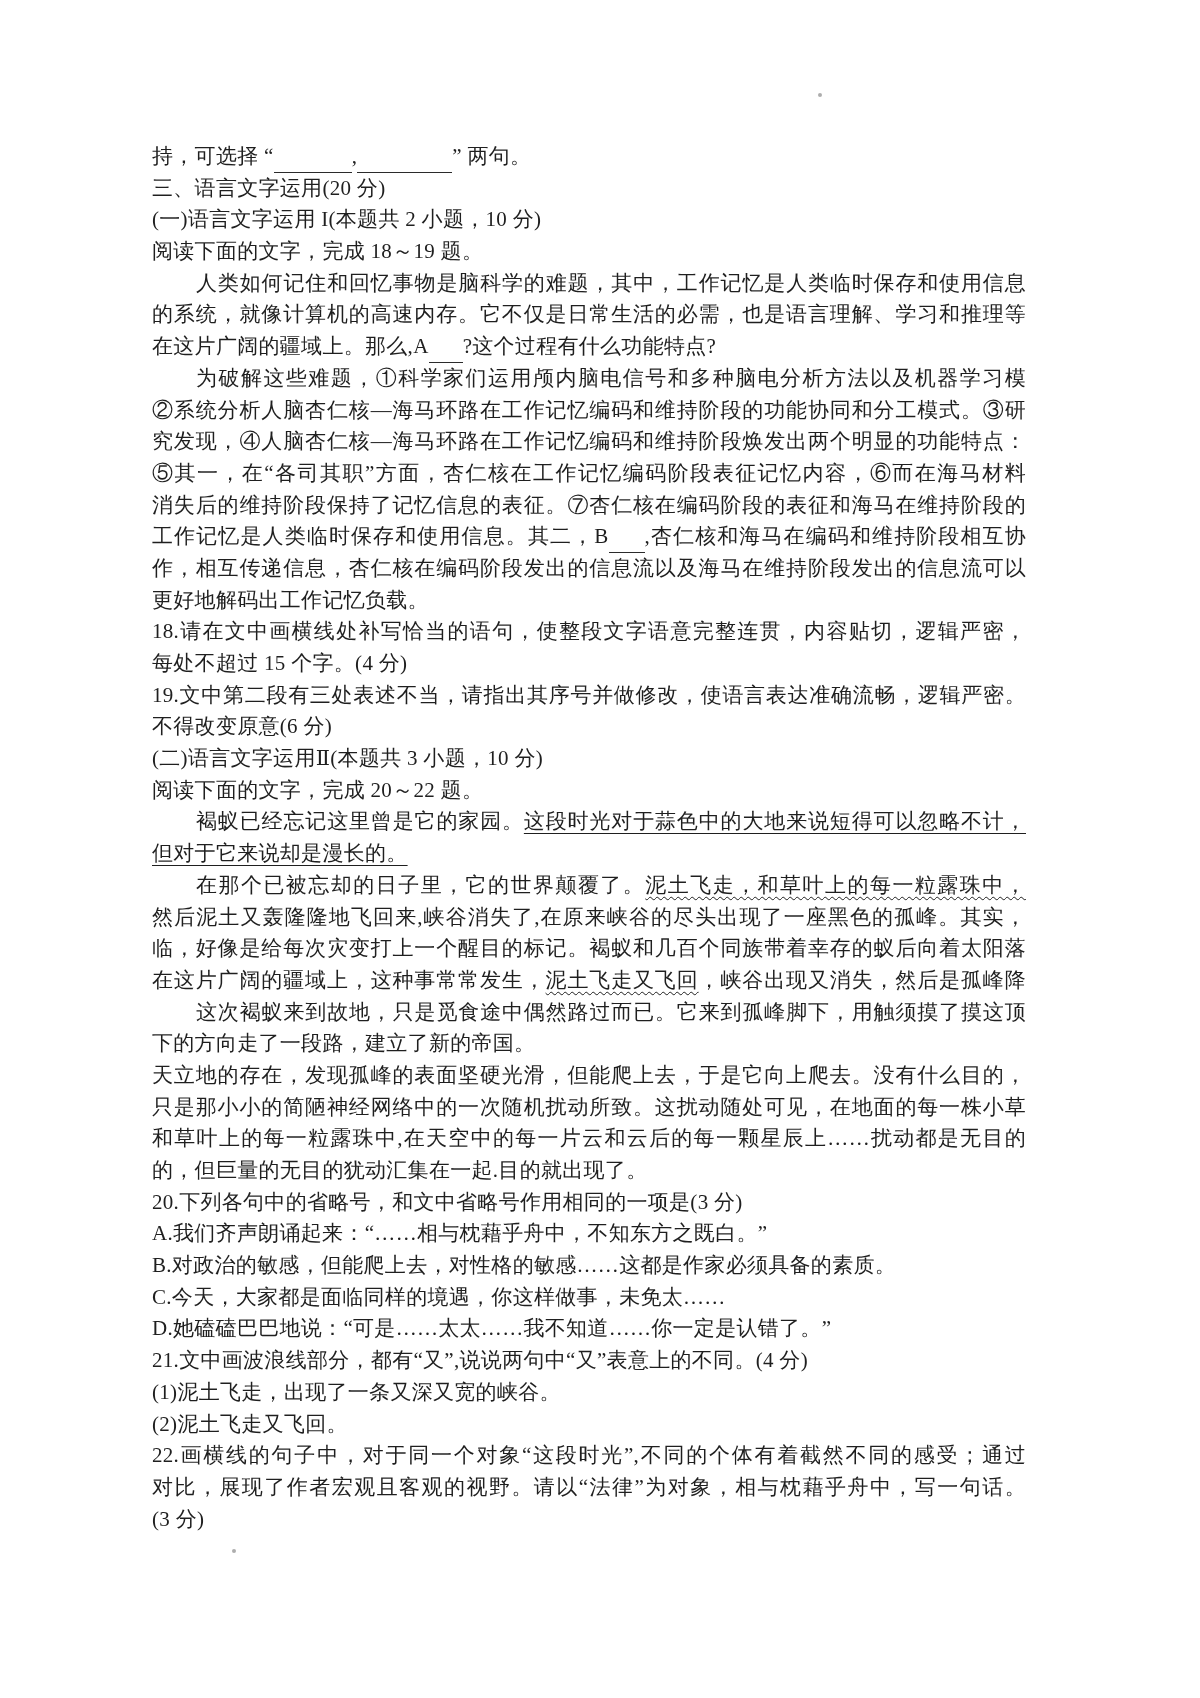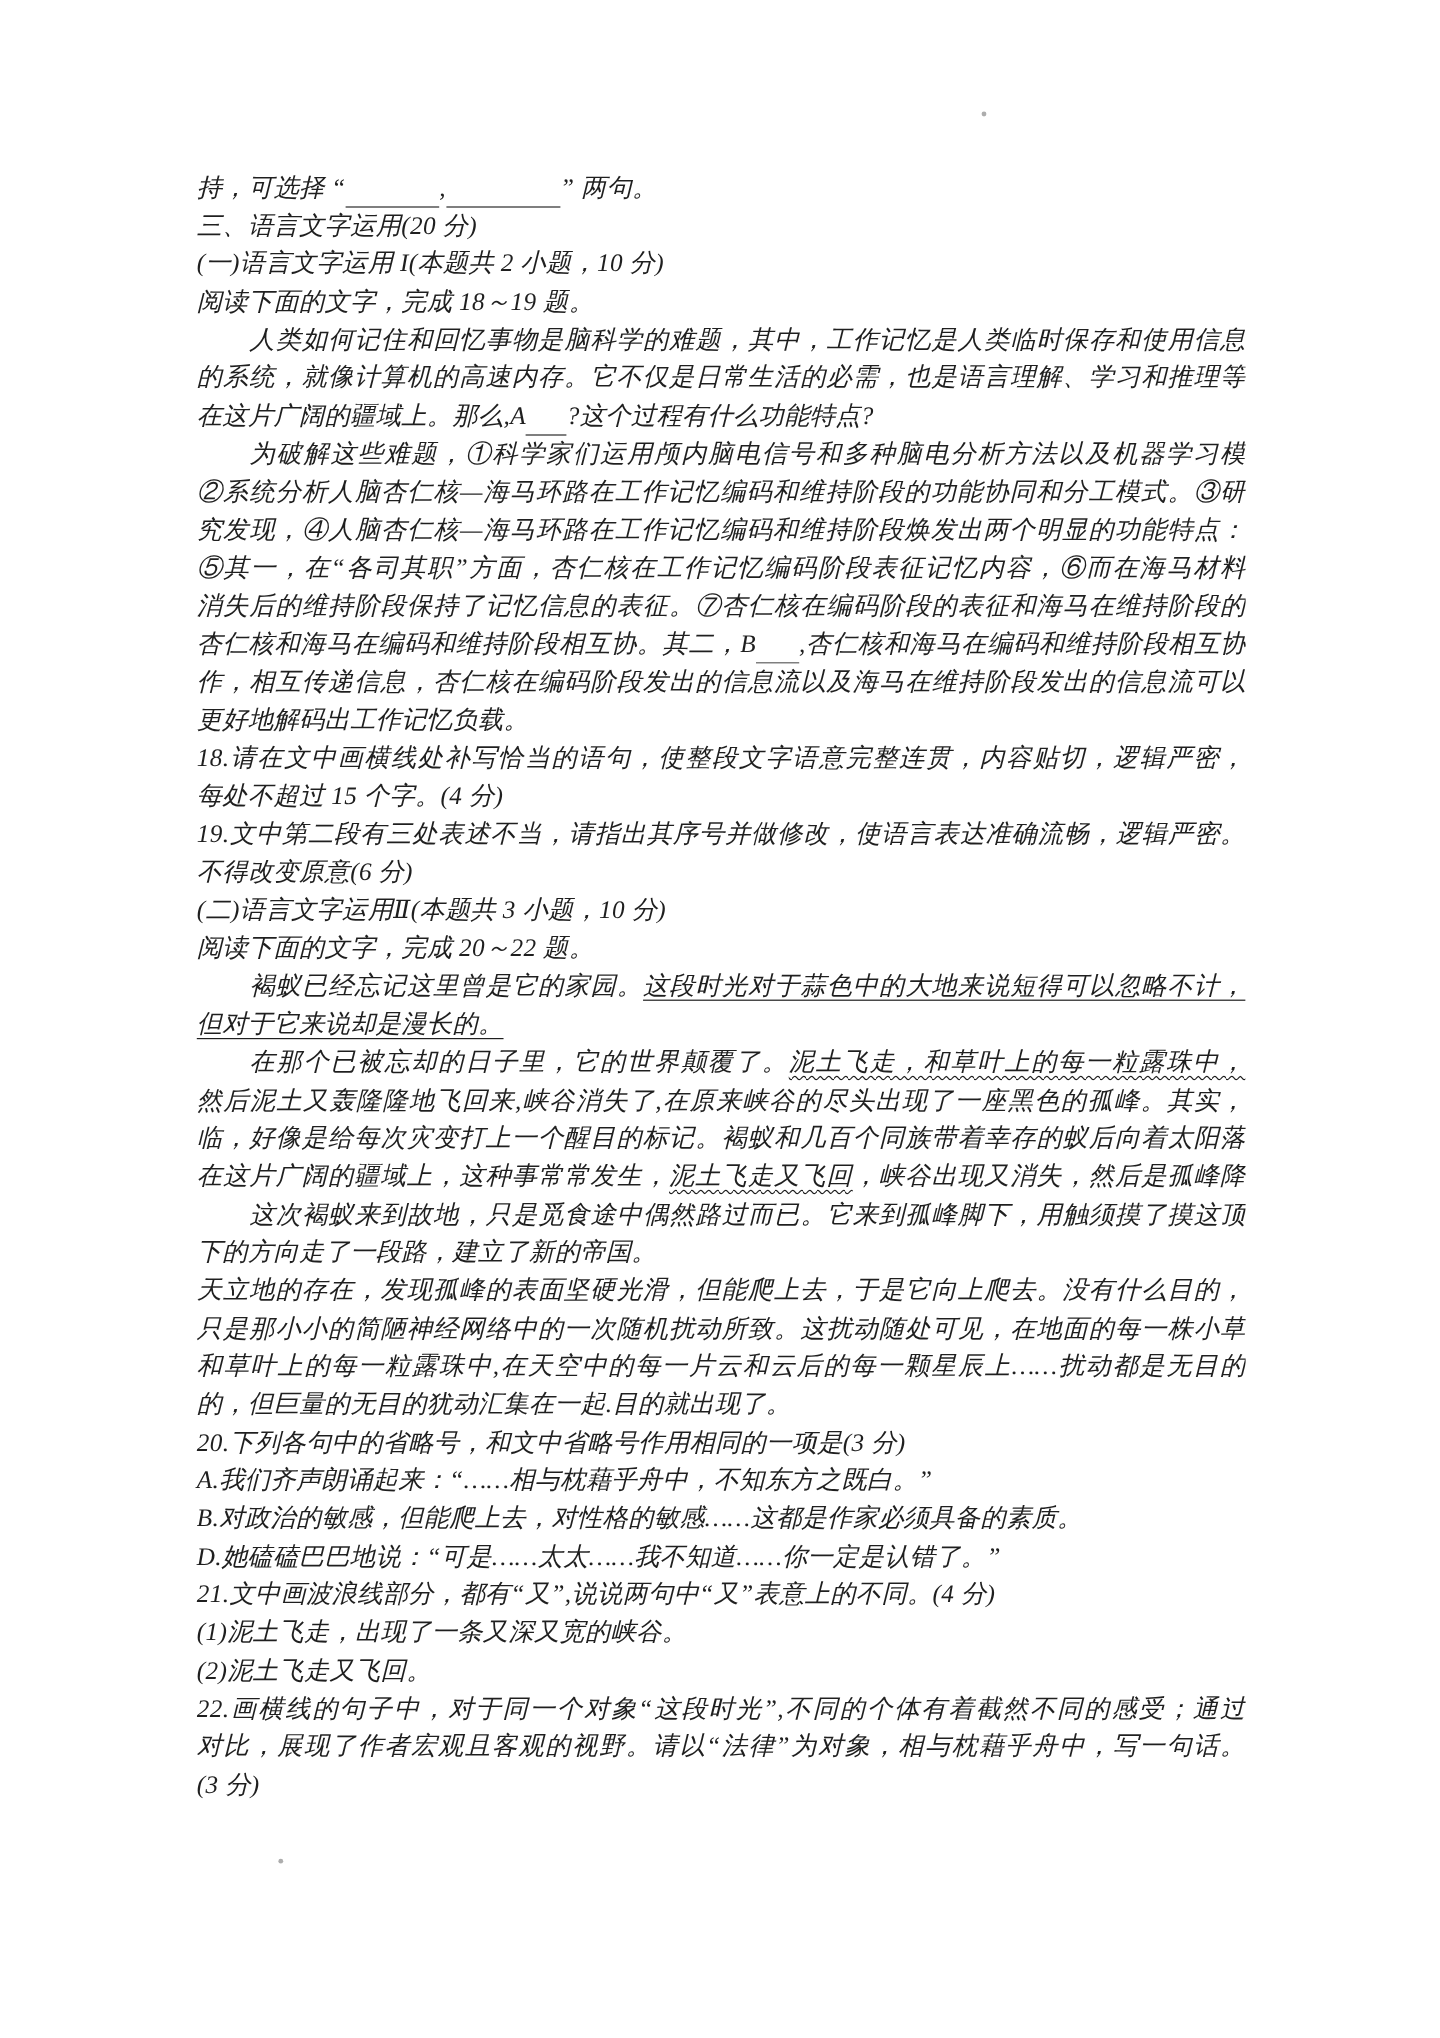--- a/index.html
+++ b/index.html
@@ -5,23 +5,22 @@
   html,body{margin:0;padding:0;}
   body{
     width:1200px;height:1698px;
     background:#ffffff;
     position:relative;
     font-family:"Liberation Serif","DejaVu Serif",serif;
     overflow:hidden;
   }
   .doc{
     position:absolute;
-    left:164px;top:141px;width:874px;
+    left:152px;top:141px;width:874px;
     color:#1f1f1f;
-    font-style:italic;
   }
   .line{
     height:31.7px;
     line-height:31.7px;
     font-size:21px;
     white-space:nowrap;
     letter-spacing:0.3px;
   }
   .line.fill{
     white-space:normal;
@@ -64,21 +63,21 @@
     <div class="line"><span>(一)语言文字运用 I(本题共 2 小题，10 分)</span></div>
     <div class="line"><span>阅读下面的文字，完成 18～19 题。</span></div>
     <div class="line indent fill"><span>人类如何记住和回忆事物是脑科学的难题，其中，工作记忆是人类临时保存和使用信息</span></div>
     <div class="line fill"><span>的系统，就像计算机的高速内存。它不仅是日常生活的必需，也是语言理解、学习和推理等</span></div>
     <div class="line"><span>在这片广阔的疆域上。那么,A</span><span class="blank" style="width: 34px;"></span><span>?这个过程有什么功能特点?</span></div>
     <div class="line indent fill"><span>为破解这些难题，①科学家们运用颅内脑电信号和多种脑电分析方法以及机器学习模型，</span></div>
     <div class="line fill"><span>②系统分析人脑杏仁核—海马环路在工作记忆编码和维持阶段的功能协同和分工模式。③研</span></div>
     <div class="line fill"><span>究发现，④人脑杏仁核—海马环路在工作记忆编码和维持阶段焕发出两个明显的功能特点：</span></div>
     <div class="line fill"><span>⑤其一，在“各司其职”方面，杏仁核在工作记忆编码阶段表征记忆内容，⑥而在海马材料</span></div>
     <div class="line fill"><span>消失后的维持阶段保持了记忆信息的表征。⑦杏仁核在编码阶段的表征和海马在维持阶段的</span></div>
-    <div class="line fill"><span>杏仁核和海马在编码和维持阶段相互协。其二，B</span><span class="blank" style="width: 36px;"></span><span>,杏仁核和海马在编码和维持阶段相互协</span></div>
+    <div class="line fill"><span>工作记忆是人类临时保存和使用信息。其二，B</span><span class="blank" style="width: 36px;"></span><span>,杏仁核和海马在编码和维持阶段相互协</span></div>
     <div class="line fill"><span>作，相互传递信息，杏仁核在编码阶段发出的信息流以及海马在维持阶段发出的信息流可以</span></div>
     <div class="line"><span>更好地解码出工作记忆负载。</span></div>
     <div class="line fill"><span>18.请在文中画横线处补写恰当的语句，使整段文字语意完整连贯，内容贴切，逻辑严密，</span></div>
     <div class="line"><span>每处不超过 15 个字。(4 分)</span></div>
     <div class="line fill"><span>19.文中第二段有三处表述不当，请指出其序号并做修改，使语言表达准确流畅，逻辑严密。</span></div>
     <div class="line"><span>不得改变原意(6 分)</span></div>
     <div class="line"><span>(二)语言文字运用Ⅱ(本题共 3 小题，10 分)</span></div>
     <div class="line"><span>阅读下面的文字，完成 20～22 题。</span></div>
     <div class="line indent fill"><span>褐蚁已经忘记这里曾是它的家园。</span><span class="u">这段时光对于蒜色中的大地来说短得可以忽略不计，</span></div>
     <div class="line"><span class="u">但对于它来说却是漫长的。</span></div>
@@ -88,20 +87,21 @@
     <div class="line fill"><span>在这片广阔的疆域上，这种事常常发生，</span><span class="w">泥土飞走又飞回</span><span>，峡谷出现又消失，然后是孤峰降</span></div>
     <div class="line indent fill"><span>这次褐蚁来到故地，只是觅食途中偶然路过而已。它来到孤峰脚下，用触须摸了摸这顶</span></div>
     <div class="line"><span>下的方向走了一段路，建立了新的帝国。</span></div>
     <div class="line fill"><span>天立地的存在，发现孤峰的表面坚硬光滑，但能爬上去，于是它向上爬去。没有什么目的，</span></div>
     <div class="line fill"><span>只是那小小的简陋神经网络中的一次随机扰动所致。这扰动随处可见，在地面的每一株小草</span></div>
     <div class="line fill"><span>和草叶上的每一粒露珠中,在天空中的每一片云和云后的每一颗星辰上……扰动都是无目的</span></div>
     <div class="line"><span>的，但巨量的无目的犹动汇集在一起.目的就出现了。</span></div>
     <div class="line"><span>20.下列各句中的省略号，和文中省略号作用相同的一项是(3 分)</span></div>
     <div class="line"><span>A.我们齐声朗诵起来：“……相与枕藉乎舟中，不知东方之既白。”</span></div>
     <div class="line"><span>B.对政治的敏感，但能爬上去，对性格的敏感……这都是作家必须具备的素质。</span></div>
+    <div class="line"><span>C.今天，大家都是面临同样的境遇，你这样做事，未免太……</span></div>
     <div class="line"><span>D.她磕磕巴巴地说：“可是……太太……我不知道……你一定是认错了。”</span></div>
     <div class="line"><span>21.文中画波浪线部分，都有“又”,说说两句中“又”表意上的不同。(4 分)</span></div>
     <div class="line"><span>(1)泥土飞走，出现了一条又深又宽的峡谷。</span></div>
     <div class="line"><span>(2)泥土飞走又飞回。</span></div>
     <div class="line fill"><span>22.画横线的句子中，对于同一个对象“这段时光”,不同的个体有着截然不同的感受；通过</span></div>
     <div class="line fill"><span>对比，展现了作者宏观且客观的视野。请以“法律”为对象，相与枕藉乎舟中，写一句话。</span></div>
     <div class="line"><span>(3 分)</span></div>
   </div>
 
 <div class="artifact" style="left: 818px; top: 93px;"></div>

